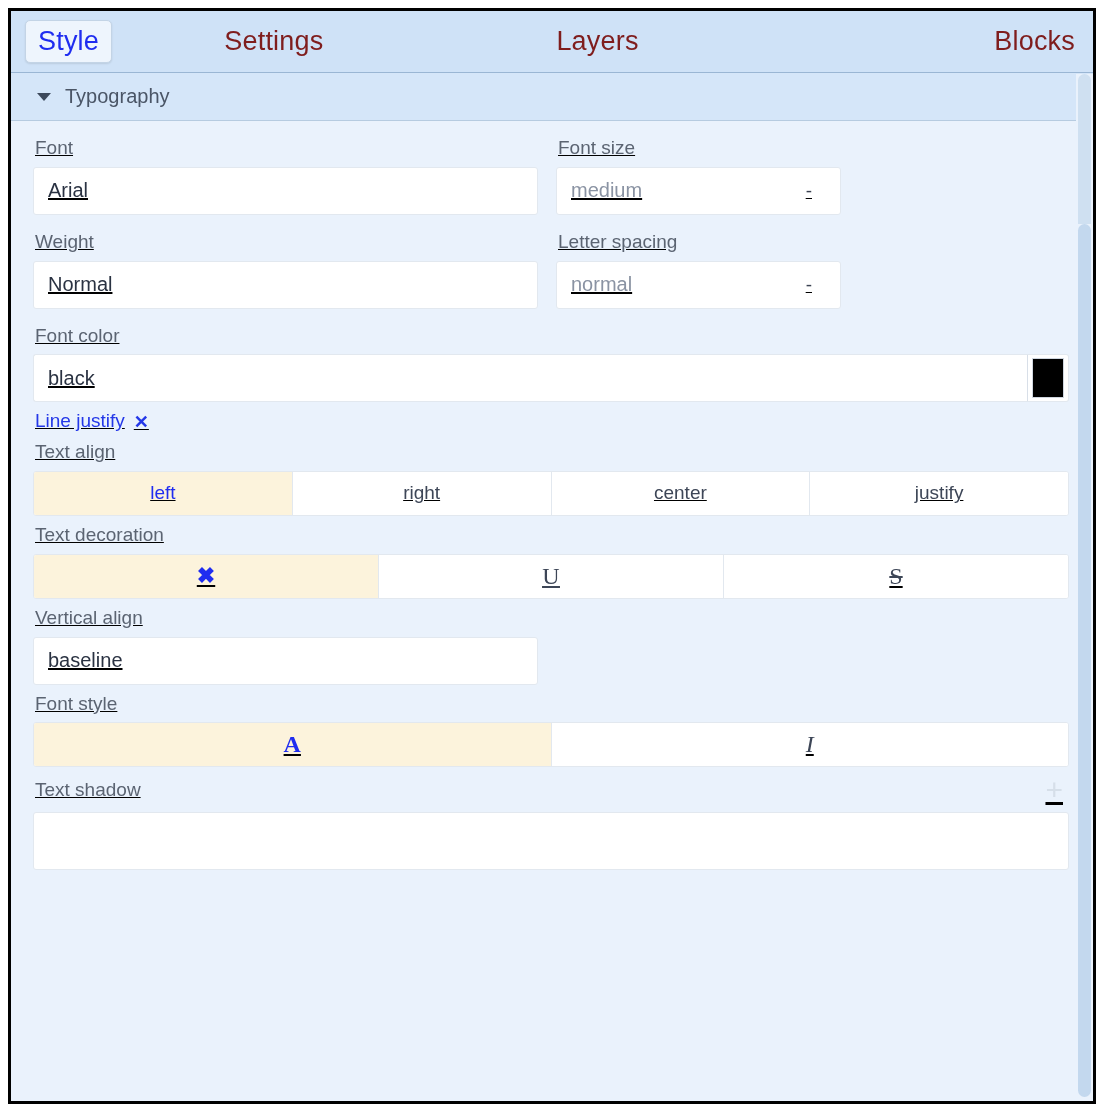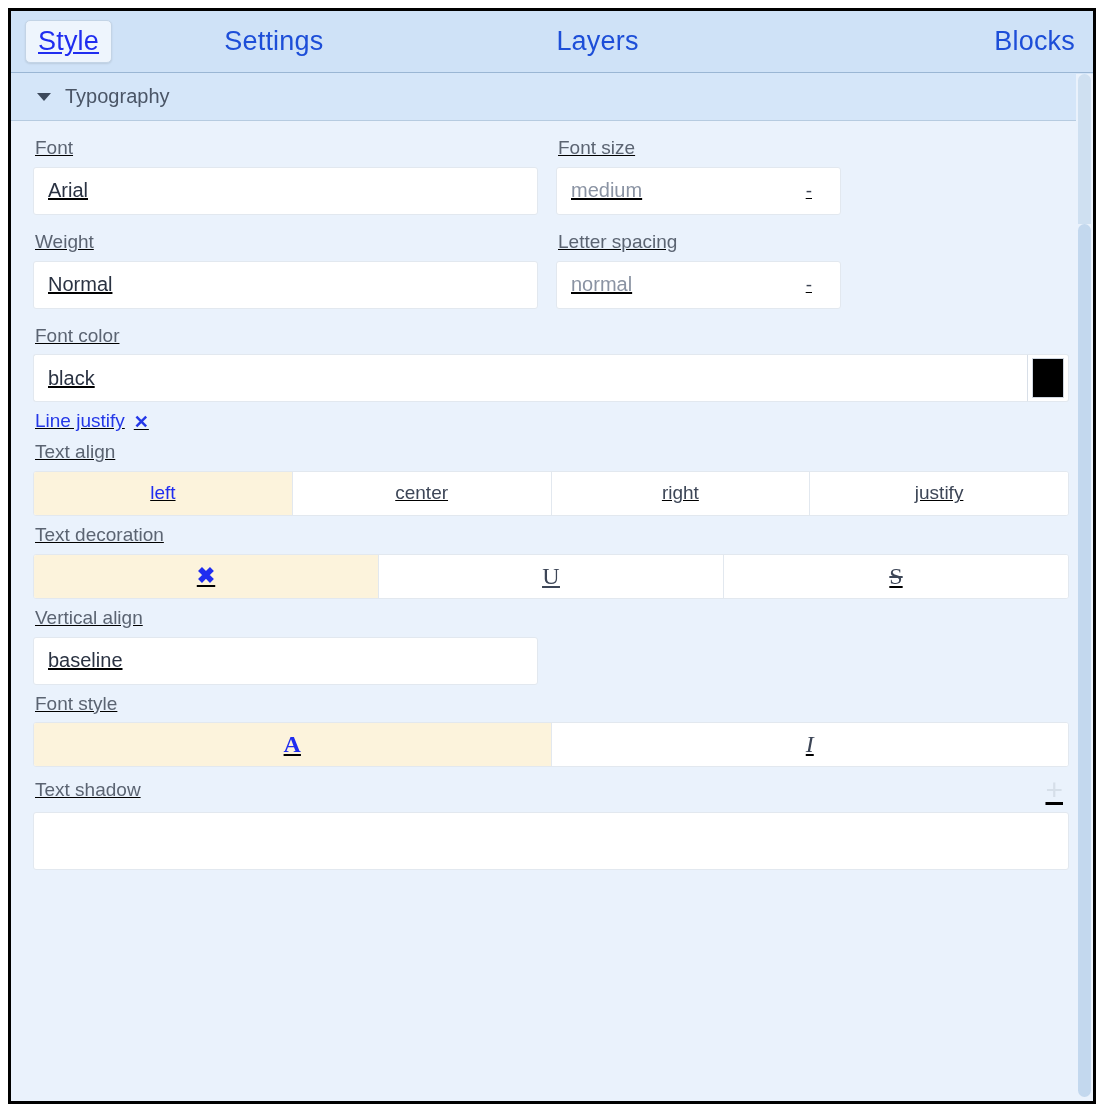--- a/index.html
+++ b/index.html
@@ -41,27 +41,27 @@
     align-items: center;
     padding: 0 16px 0 14px;
     box-sizing: border-box;
     position: relative;
     z-index: 3;
   }
   .tab {
     flex: 1 1 0;
     text-align: center;
     font-size: 27px;
-    color: #1d4ed8;
+    color: #7f1d1d;
     letter-spacing: 0.2px;
     white-space: nowrap;
     cursor: pointer;
     padding: 6px 8px;
   }
-  .tab.first { flex: 0 0 auto; text-align: center; text-decoration: underline; }
+  .tab.first { flex: 0 0 auto; text-align: center; }
   .tab.active {
     color: #1f2df0;
     background: #eef5fd;
     border: 1px solid #c3d4e6;
     border-radius: 5px;
     padding: 5px 12px;
     box-shadow: 0 1px 2px rgba(0,0,0,.10);
   }
   .tab.last { text-align: right; padding-right: 2px; }
 
@@ -345,24 +345,24 @@
         </span>
       </div>
 
       <div class="field full">
         <span class="label">Text align</span>
         <div class="btn-group">
           <div class="btn-opt selected">
             <span>left</span>
           </div>
           <div class="btn-opt">
+            <span>right</span>
+          </div>
+          <div class="btn-opt">
             <span>center</span>
-          </div>
-          <div class="btn-opt">
-            <span>right</span>
           </div>
           <div class="btn-opt">
             <span>justify</span>
           </div>
         </div>
       </div>
 
       <div class="field full">
         <span class="label">Text decoration</span>
         <div class="btn-group">

